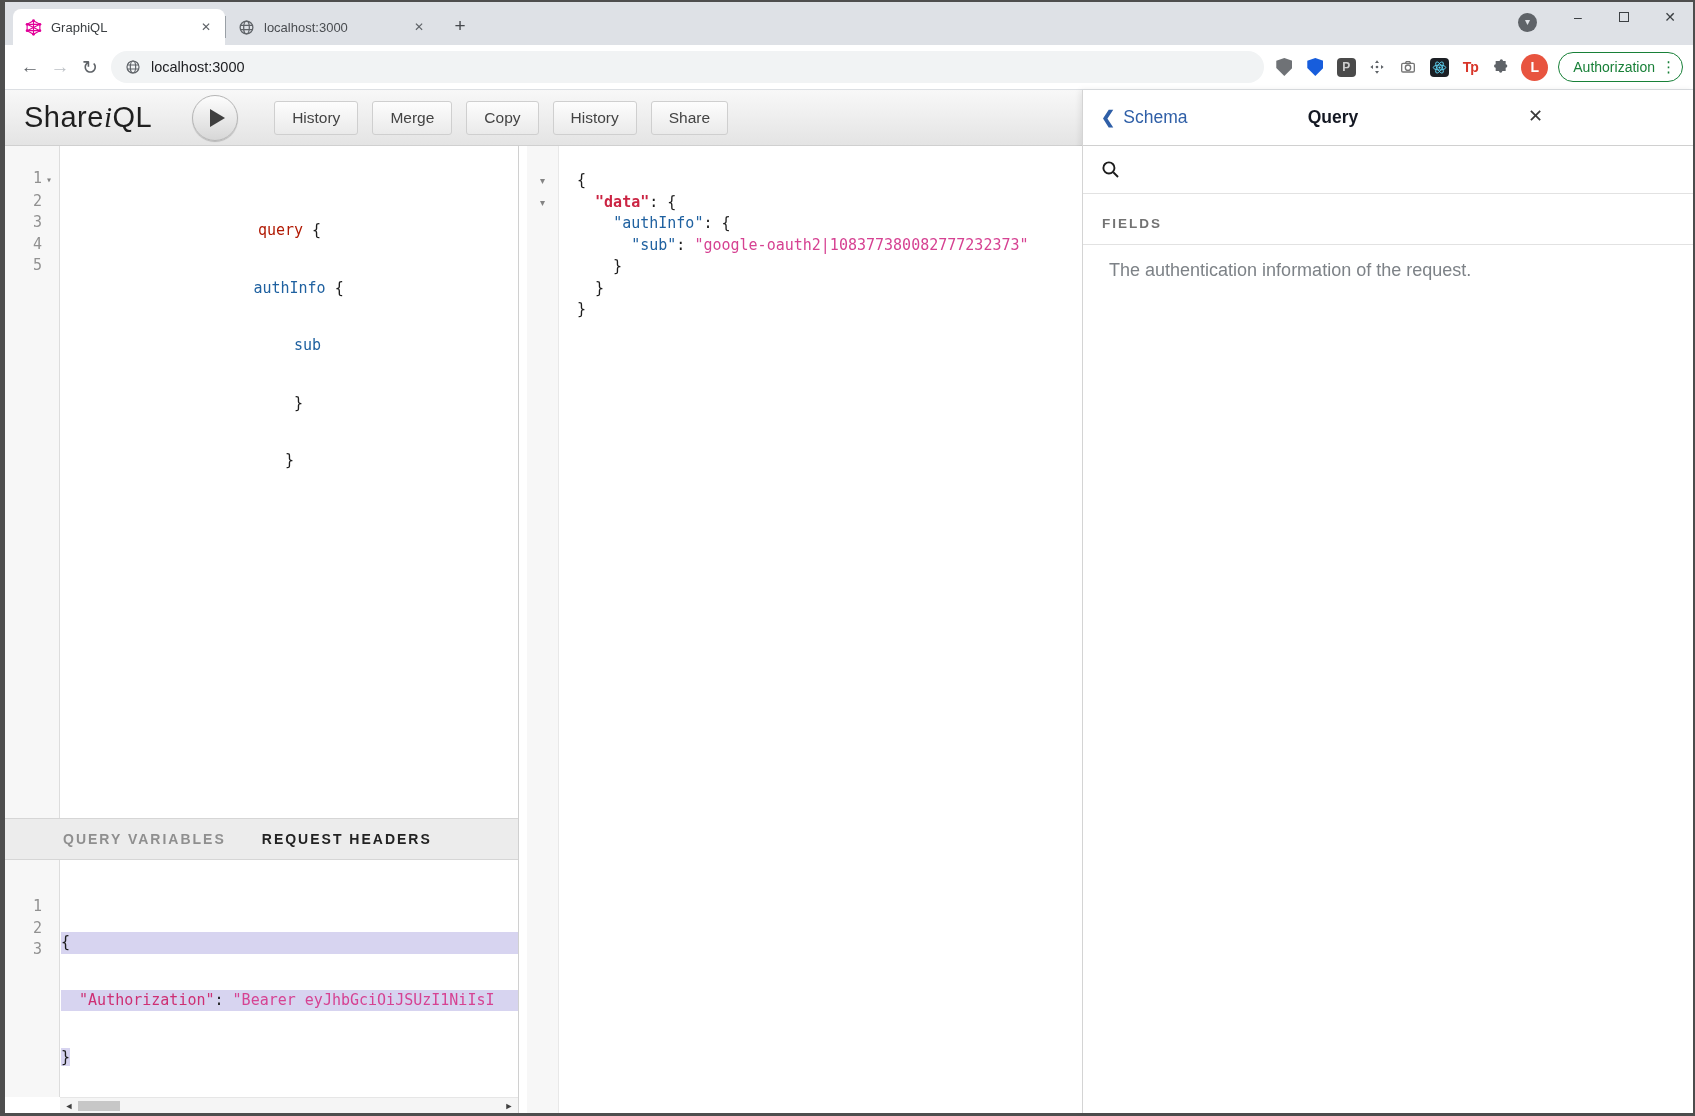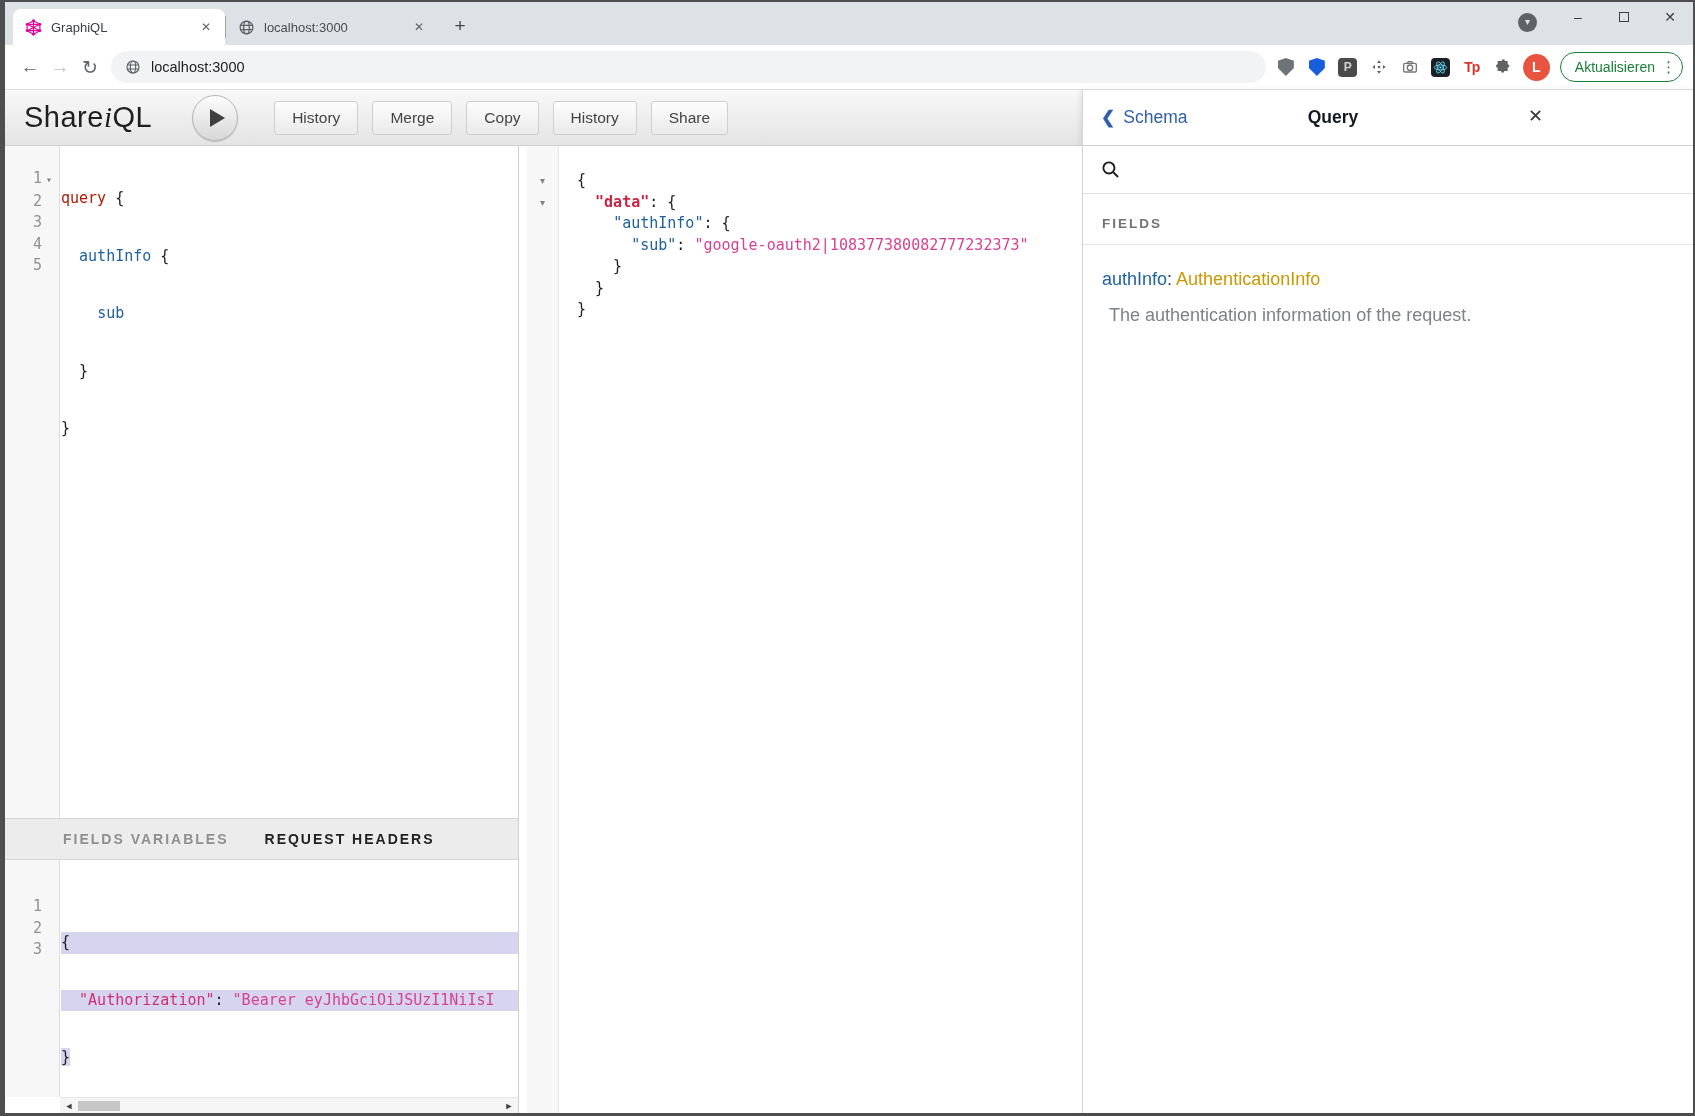--- a/index.html
+++ b/index.html
@@ -71,21 +71,21 @@
   .tok.keyblue { color:#1F61A0; }
   .tok.str { color:#D64292; }
   .tok.attr { color:#CE2F73; }
   .sel-full { background:#d7d4f0; }
   .sel { background:#d7d4f0; }
 
   
   .query-pane { width:514px; flex:none; position:relative; background:#fff; border-right:1px solid #d0d0d0; }
   .q-editor { position:absolute; left:0; right:0; top:0; height:672px; }
   .q-editor .gutter { padding-top:22px; }
-  .q-editor .code { top:6px; }
+  .q-editor .code { top:38px;text-align:center; }
 
   
   .vh-tabs { position:absolute; left:0; right:0; top:672px; height:42px; background:#ececec; border-top:1px solid #d6d6d6; border-bottom:1px solid #d6d6d6; display:flex; align-items:center; padding-left:58px; }
   .vh-tab { font-size:14px; font-weight:bold; letter-spacing:2px; margin-right:36px; }
   .vh-tab.inactive { color:#8f8f8f; }
   .vh-tab.active { color:#222; }
 
   
   .h-editor { position:absolute; left:0; right:0; top:714px; bottom:16px; }
   .h-editor .gutter { padding-top:36px; }
@@ -228,21 +228,21 @@
       </span>
       <span class="ext tp-txt">Tp</span>
       <span class="ext">
         <svg class="i16" viewBox="0 0 24 24">
             <path fill="#5f6368" d="M10 3a2.5 2.5 0 0 1 5 0h4v5a2.5 2.5 0 0 1 0 5v5h-5a2.5 2.5 0 0 1-5 0H4v-5a2.5 2.5 0 0 1 0-5V3h6z"></path>
           </svg>
       </span>
     </div>
     <div class="avatar">L</div>
     <div class="refresh-pill">
-      <span>Aktualisieren</span>
+      <span>Authorization</span>
       <span class="dots">⋮</span>
     </div>
   </div>
 
   <div class="app">
     <div class="left-main">
 
       <div class="topbar">
         <div class="logo"><span>Share</span><span class="it">i</span><span>QL</span></div>
         <div class="play-btn">
@@ -284,21 +284,21 @@
             <div class="code">
               <div class="cm-line"><span class="tok kw">query</span><span class="tok p"> {</span></div>
               <div class="cm-line"><span class="tok p">  </span><span class="tok prop">authInfo</span><span class="tok p"> {</span></div>
               <div class="cm-line"><span class="tok p">    </span><span class="tok prop">sub</span></div>
               <div class="cm-line"><span class="tok p">  }</span></div>
               <div class="cm-line"><span class="tok p">}</span></div>
             </div>
           </div>
 
           <div class="vh-tabs">
-            <span class="vh-tab inactive">FIELDS VARIABLES</span>
+            <span class="vh-tab inactive">QUERY VARIABLES</span>
             <span class="vh-tab active">REQUEST HEADERS</span>
           </div>
 
           <div class="h-editor">
             <div class="gutter">
               <div class="gnum">
                   <span class="num">1</span>
                   <span class="fold"></span>
                 </div>
               <div class="gnum">
@@ -355,20 +355,17 @@
         <svg width="19" height="19" viewBox="0 0 24 24">
           <g stroke="#1c1c1c" stroke-width="2.4" fill="none">
               <circle cx="10" cy="10" r="7"></circle>
               <path d="M15.5 15.5 L21.5 21.5"></path>
             </g>
         </svg>
       </div>
       <div class="doc-body">
         <div class="doc-fields-label">FIELDS</div>
         <div class="doc-divider"></div>
-        <div class="doc-field">
-          <span class="fname">authInfo</span><span class="fsep">: </span><span class="ftype">AuthenticationInfo</span>
-        </div>
         <div class="doc-desc">The authentication information of the request.</div>
       </div>
     </div>
   </div>
 </div>
 
 </body></html>

